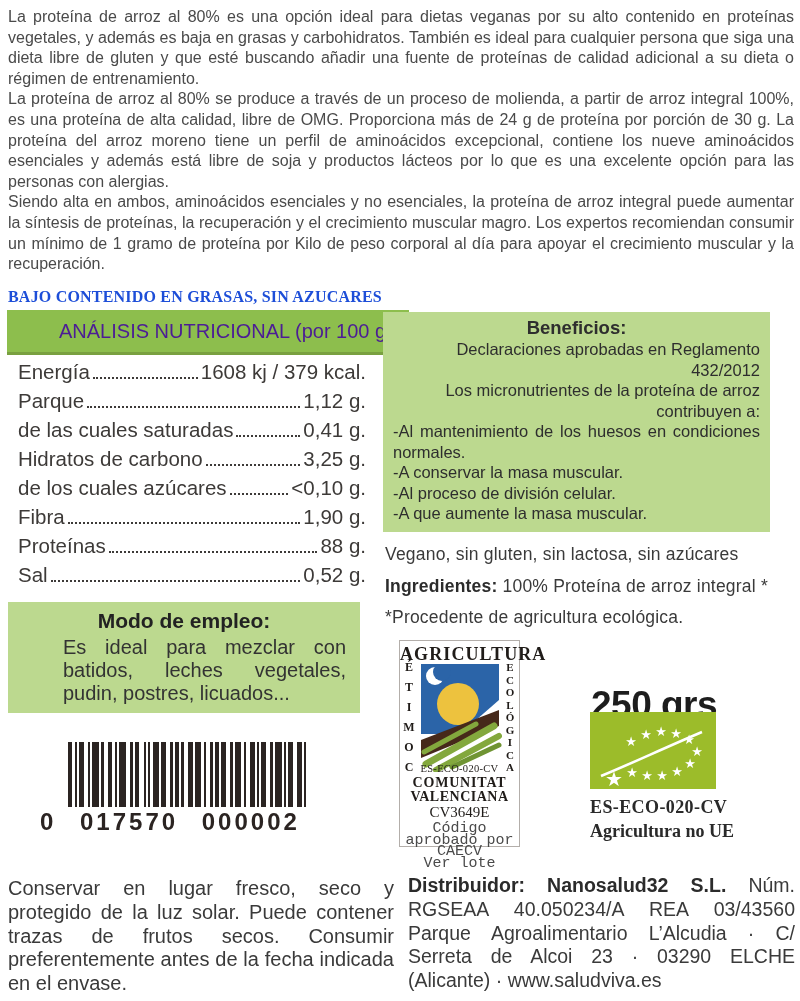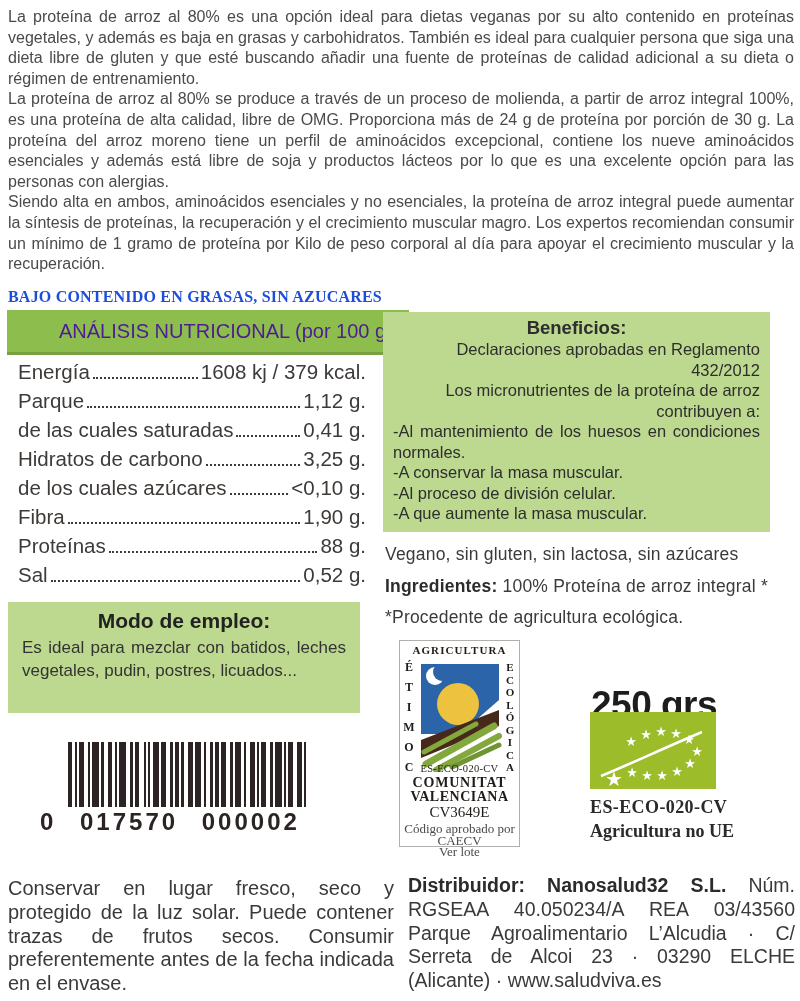--- a/index.html
+++ b/index.html
@@ -36,44 +36,44 @@
 
   
   .dietary { position:absolute; left:385px; top:544px; width:405px; font-size:17.5px; color:#3a3a3a; }
   .d-row { margin-bottom:10.5px; letter-spacing:0.2px; }
   .d-row b { color:#2c2c2c; }
 
   
   .usage { position:absolute; left:8px; top:602px; width:352px; height:111px;
            background:var(--light-green,#bcd98f); box-sizing:border-box; padding:7px 14px; }
   .u-title { text-align:center; font-weight:bold; font-size:21px; color:#222; margin-bottom:3px; }
-  .u-text { font-size:17px; line-height:23px; text-align:justify; color:#333; }
+  .u-text { font-size:20px; line-height:23px; text-align:justify; color:#333;margin-left:41px; }
 
   
   .barcode { position:absolute; left:40px; top:742px; width:280px; color:#2b2422; }
   .bars { display:flex; height:65px; margin-left:28px; width:239px; }
   .bars div { height:100%; }
   .bar-digits { font-size:24px; letter-spacing:3px; word-spacing:14px; margin-top:1px; white-space:nowrap;font-weight:bold; }
 
   
   .caecv { position:absolute; left:399px; top:640px; width:121px; height:207px;
            border:1px solid #b3aeaa; background:#fff; box-sizing:border-box;
            font-family:"Liberation Serif", serif; color:#201c19; text-align:center; }
-  .c-top { font-size:11px; font-weight:bold; letter-spacing:1.1px; margin-top:3px; white-space:nowrap; }
+  .c-top { font-size:18px; font-weight:bold; letter-spacing:1.1px; margin-top:3px; white-space:nowrap; }
   .c-col { position:absolute; display:flex; flex-direction:column; justify-content:space-between;
            font-weight:bold; font-size:12px; top:20px; height:112px; width:14px; line-height:12px; }
   .c-left { left:2px; }
   .c-right { right:2px; font-size:11px; }
   .c-art { position:absolute; left:18px; top:23px; width:84px; height:108px; }
   .c-eseco { position:absolute; top:122px; width:100%; font-size:10.5px; letter-spacing:0.3px; }
   .c-com   { position:absolute; top:134px; width:100%; font-size:14px; font-weight:bold; letter-spacing:0.8px; }
   .c-val   { position:absolute; top:148px; width:100%; font-size:14px; font-weight:bold; letter-spacing:0.5px; }
   .c-cv    { position:absolute; top:163px; width:100%; font-size:15px; }
-  .c-appr  { position:absolute; top:182px; width:100%; font-family:Liberation Serif, serif;
-             font-size:13px; line-height:11.5px; color:#4a4a4a; }
+  .c-appr  { position:absolute; top:182px; width:100%; font-family:Liberation Mono, monospace;
+             font-size:15px; line-height:11.5px; color:#4a4a4a; }
 
   
   .weight { position:absolute; left:591px; top:684px; font-size:37px; font-weight:bold;
             color:#1d1d1d; letter-spacing:-0.5px; }
 
   
   .eu { position:absolute; left:590px; top:712px; width:126px; text-align:center; }
   .eu-rect { width:126px; height:77px; background:var(--eu-green,#9cbc2a); }
   .eu-code { font-family:"Liberation Serif",serif; font-weight:bold; font-size:18px;
              color:#2a2a2a; margin-top:8px; letter-spacing:0.4px; white-space:nowrap; }

